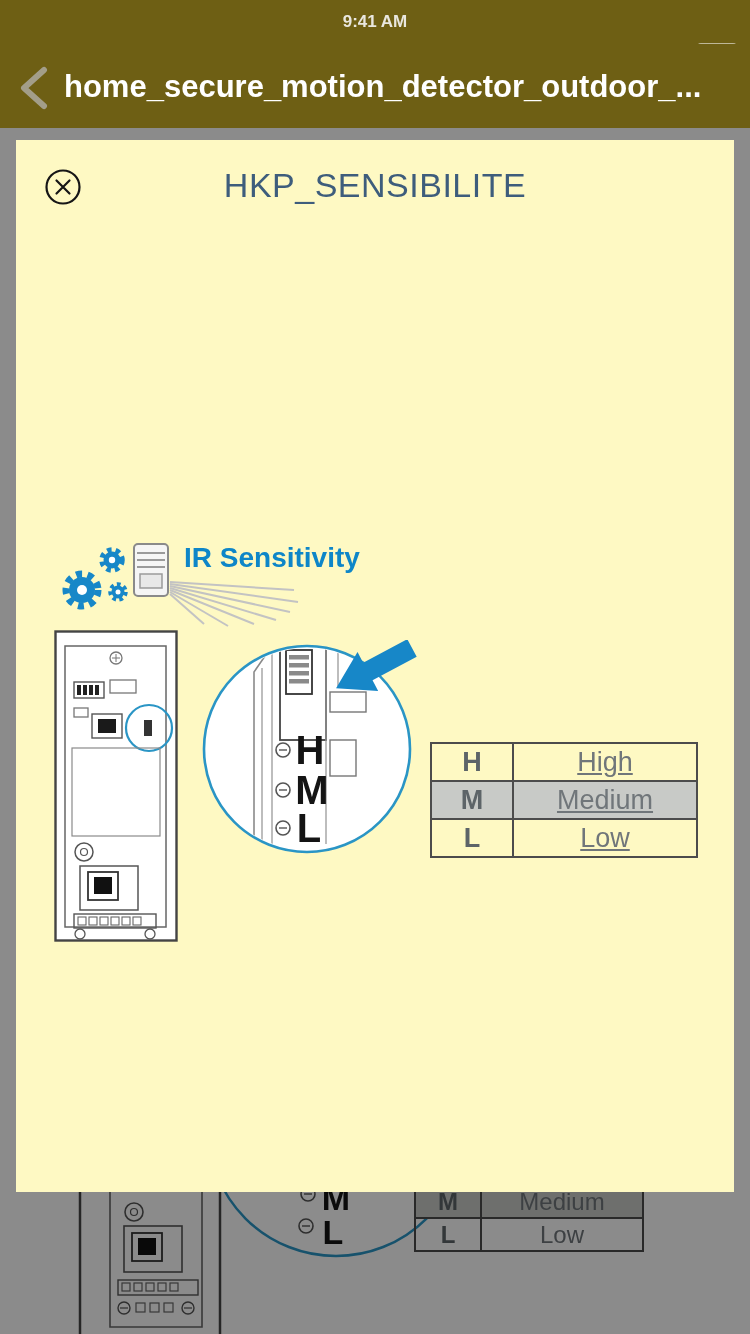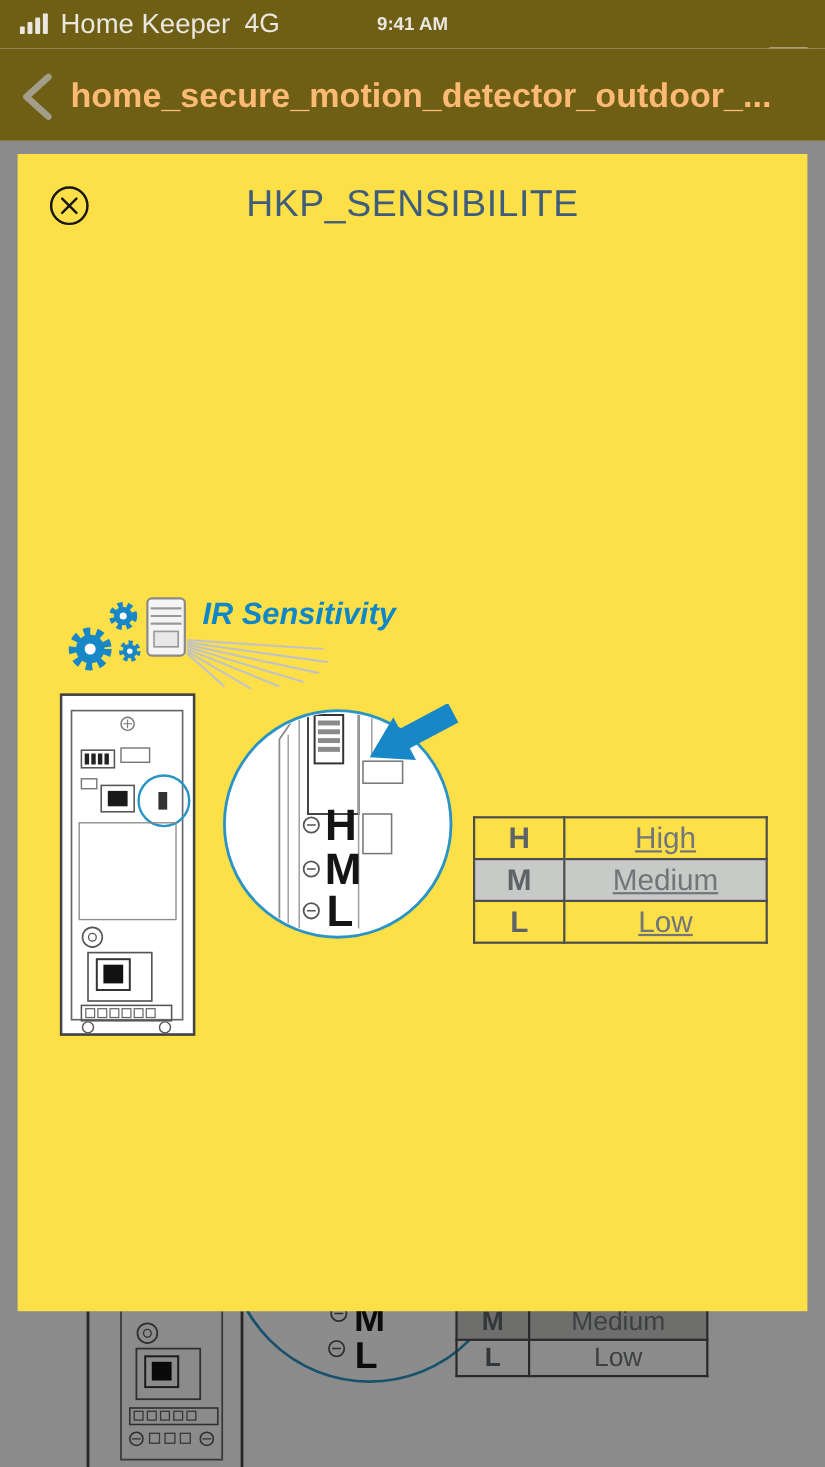--- a/index.html
+++ b/index.html
@@ -14,42 +14,42 @@
   .sb-time{position:absolute;left:0;right:0;top:0;height:44px;display:flex;align-items:center;justify-content:center;font-size:17px;font-weight:600;}
   .sb-right{position:absolute;right:12px;top:0;height:44px;display:flex;align-items:center;gap:8px;margin-top:33px;}
   .sb-batt-pct{font-size:25px;font-weight:400;}
   .battery{position:relative;width:38px;height:20px;border:2px solid rgba(233,231,223,.65);border-radius:5px;}
   .battery .fill{position:absolute;left:2px;top:2px;bottom:2px;width:30px;background:#e9e7df;border-radius:2px;}
   .battery .nub{position:absolute;right:-6px;top:5px;width:3px;height:8px;background:rgba(233,231,223,.65);border-radius:0 2px 2px 0;}
 
   
   .navbar{position:absolute;left:0;top:44px;width:750px;height:84px;background:#6e5f14;z-index:20;}
   .nav-back{position:absolute;left:16px;top:22px;width:34px;height:44px;cursor:pointer;}
-  .nav-title{position:absolute;left:64px;top:20px;width:672px;height:46px;line-height:46px;font-size:31px;font-weight:700;color:#fdba74;white-space:nowrap;overflow:hidden;}
+  .nav-title{position:absolute;left:64px;top:20px;width:672px;height:46px;line-height:46px;font-size:31px;font-weight:700;color:#ffffff;white-space:nowrap;overflow:hidden;}
 
   
   .backdrop{position:absolute;left:0;top:128px;width:750px;height:1206px;background:#fdfdfd;z-index:1;}
   .dim{position:absolute;left:0;top:128px;width:750px;height:1206px;background:rgba(0,0,0,0.45);z-index:5;}
 
   .frag-device{position:absolute;left:76px;top:1064px;}
   .frag-circle{position:absolute;left:206px;top:870px;}
   .frag-table{position:absolute;left:414px;top:1056px;border-collapse:collapse;}
   .frag-table td{border:2px solid #4c4c4c;height:29px;font-size:24px;text-align:center;}
   .frag-table td.k{width:62px;font-weight:700;color:#5d6468;}
   .frag-table td.v{width:158px;color:#70767a;}
   .frag-table tr.hl td{background:#c8cac7;}
 
   
-  .modal{position:absolute;left:16px;top:140px;width:718px;height:1052px;background:#fde047;z-index:10;}
+  .modal{position:absolute;left:16px;top:140px;width:718px;height:1052px;background:#fef9c3;z-index:10;}
   .modal-close{position:absolute;left:28px;top:28px;width:38px;height:38px;cursor:pointer;}
   .modal-title{position:absolute;left:0;top:26px;width:100%;text-align:center;font-size:34px;font-weight:400;color:#3e5d7c;letter-spacing:.5px;}
 
   .fig-gears{position:absolute;left:38px;top:404px;}
   .fig-detector{position:absolute;left:110px;top:400px;}
-  .fig-heading{position:absolute;left:168px;top:402px;font-size:28px;font-weight:700;color:#0e86c8;font-style:italic;}
+  .fig-heading{position:absolute;left:168px;top:402px;font-size:28px;font-weight:700;color:#0e86c8;}
   .fig-device{position:absolute;left:38px;top:490px;}
   .fig-zoom{position:absolute;left:180px;top:498px;}
   .fig-arrow{position:absolute;left:296px;top:500px;}
 
   .sens-table{position:absolute;left:414px;top:602px;border-collapse:collapse;}
   .sens-table td{border:2px solid #4c4c4c;height:34px;font-size:27px;text-align:center;}
   .sens-table td.k{width:78px;font-weight:700;color:#5d6468;}
   .sens-table td.v{width:180px;color:#70767a;text-decoration:underline;}
   .sens-table tr.hl td{background:#c8cac7;}
 
@@ -107,30 +107,20 @@
         <td class="k">L</td>
         <td class="v">Low</td>
       </tr>
     </tbody>
       </table>
   </div>
 
   <div class="dim"></div>
 
   <div class="statusbar">
-    <div class="sb-left">
-      <svg width="28" height="20" viewBox="0 0 28 20" fill="#e9e7df">
-        <rect x="0" y="12" width="4.5" height="7" rx="1"></rect>
-        <rect x="7" y="8" width="4.5" height="11" rx="1"></rect>
-        <rect x="14" y="4" width="4.5" height="15" rx="1"></rect>
-        <rect x="21" y="0" width="4.5" height="19" rx="1"></rect>
-      </svg>
-      <span class="sb-carrier">Home Keeper</span>
-      <span class="sb-net">4G</span>
-    </div>
     <div class="sb-time">9:41 AM</div>
     <div class="sb-right">
       <span class="sb-batt-pct">100%</span>
       <div class="battery">
         <div class="fill"></div>
           <div class="nub"></div>
       </div>
     </div>
   </div>
 

